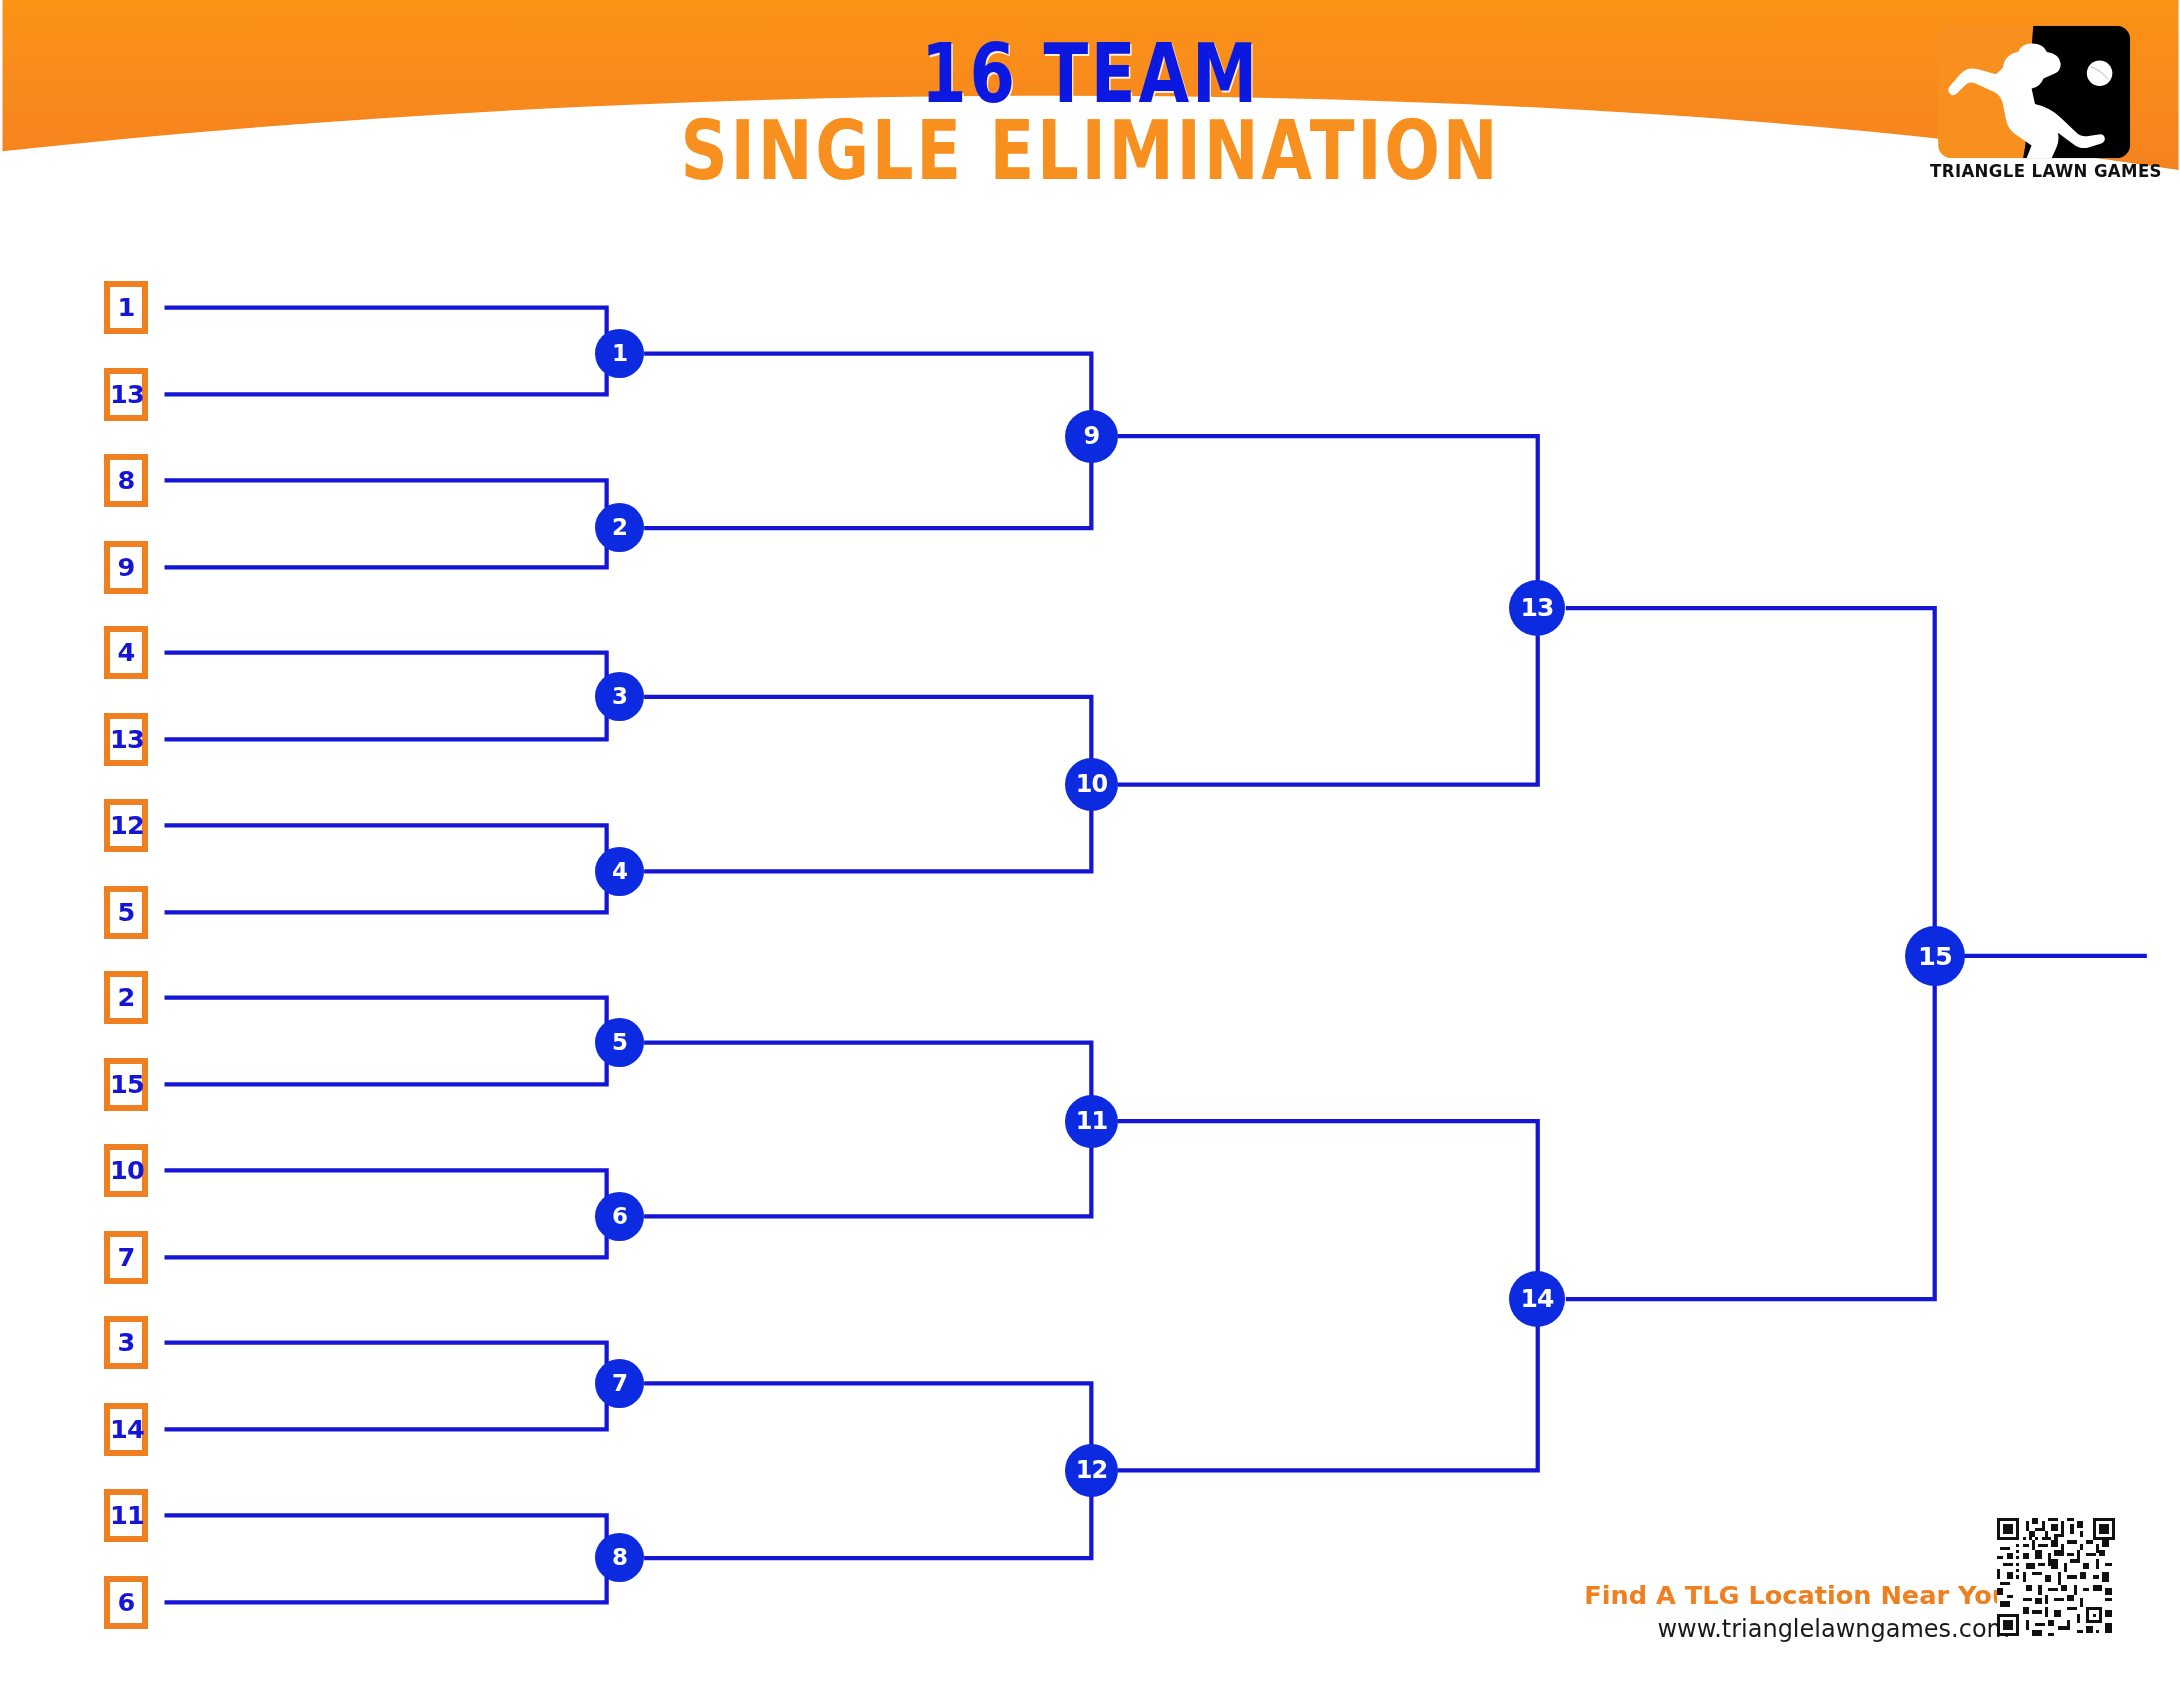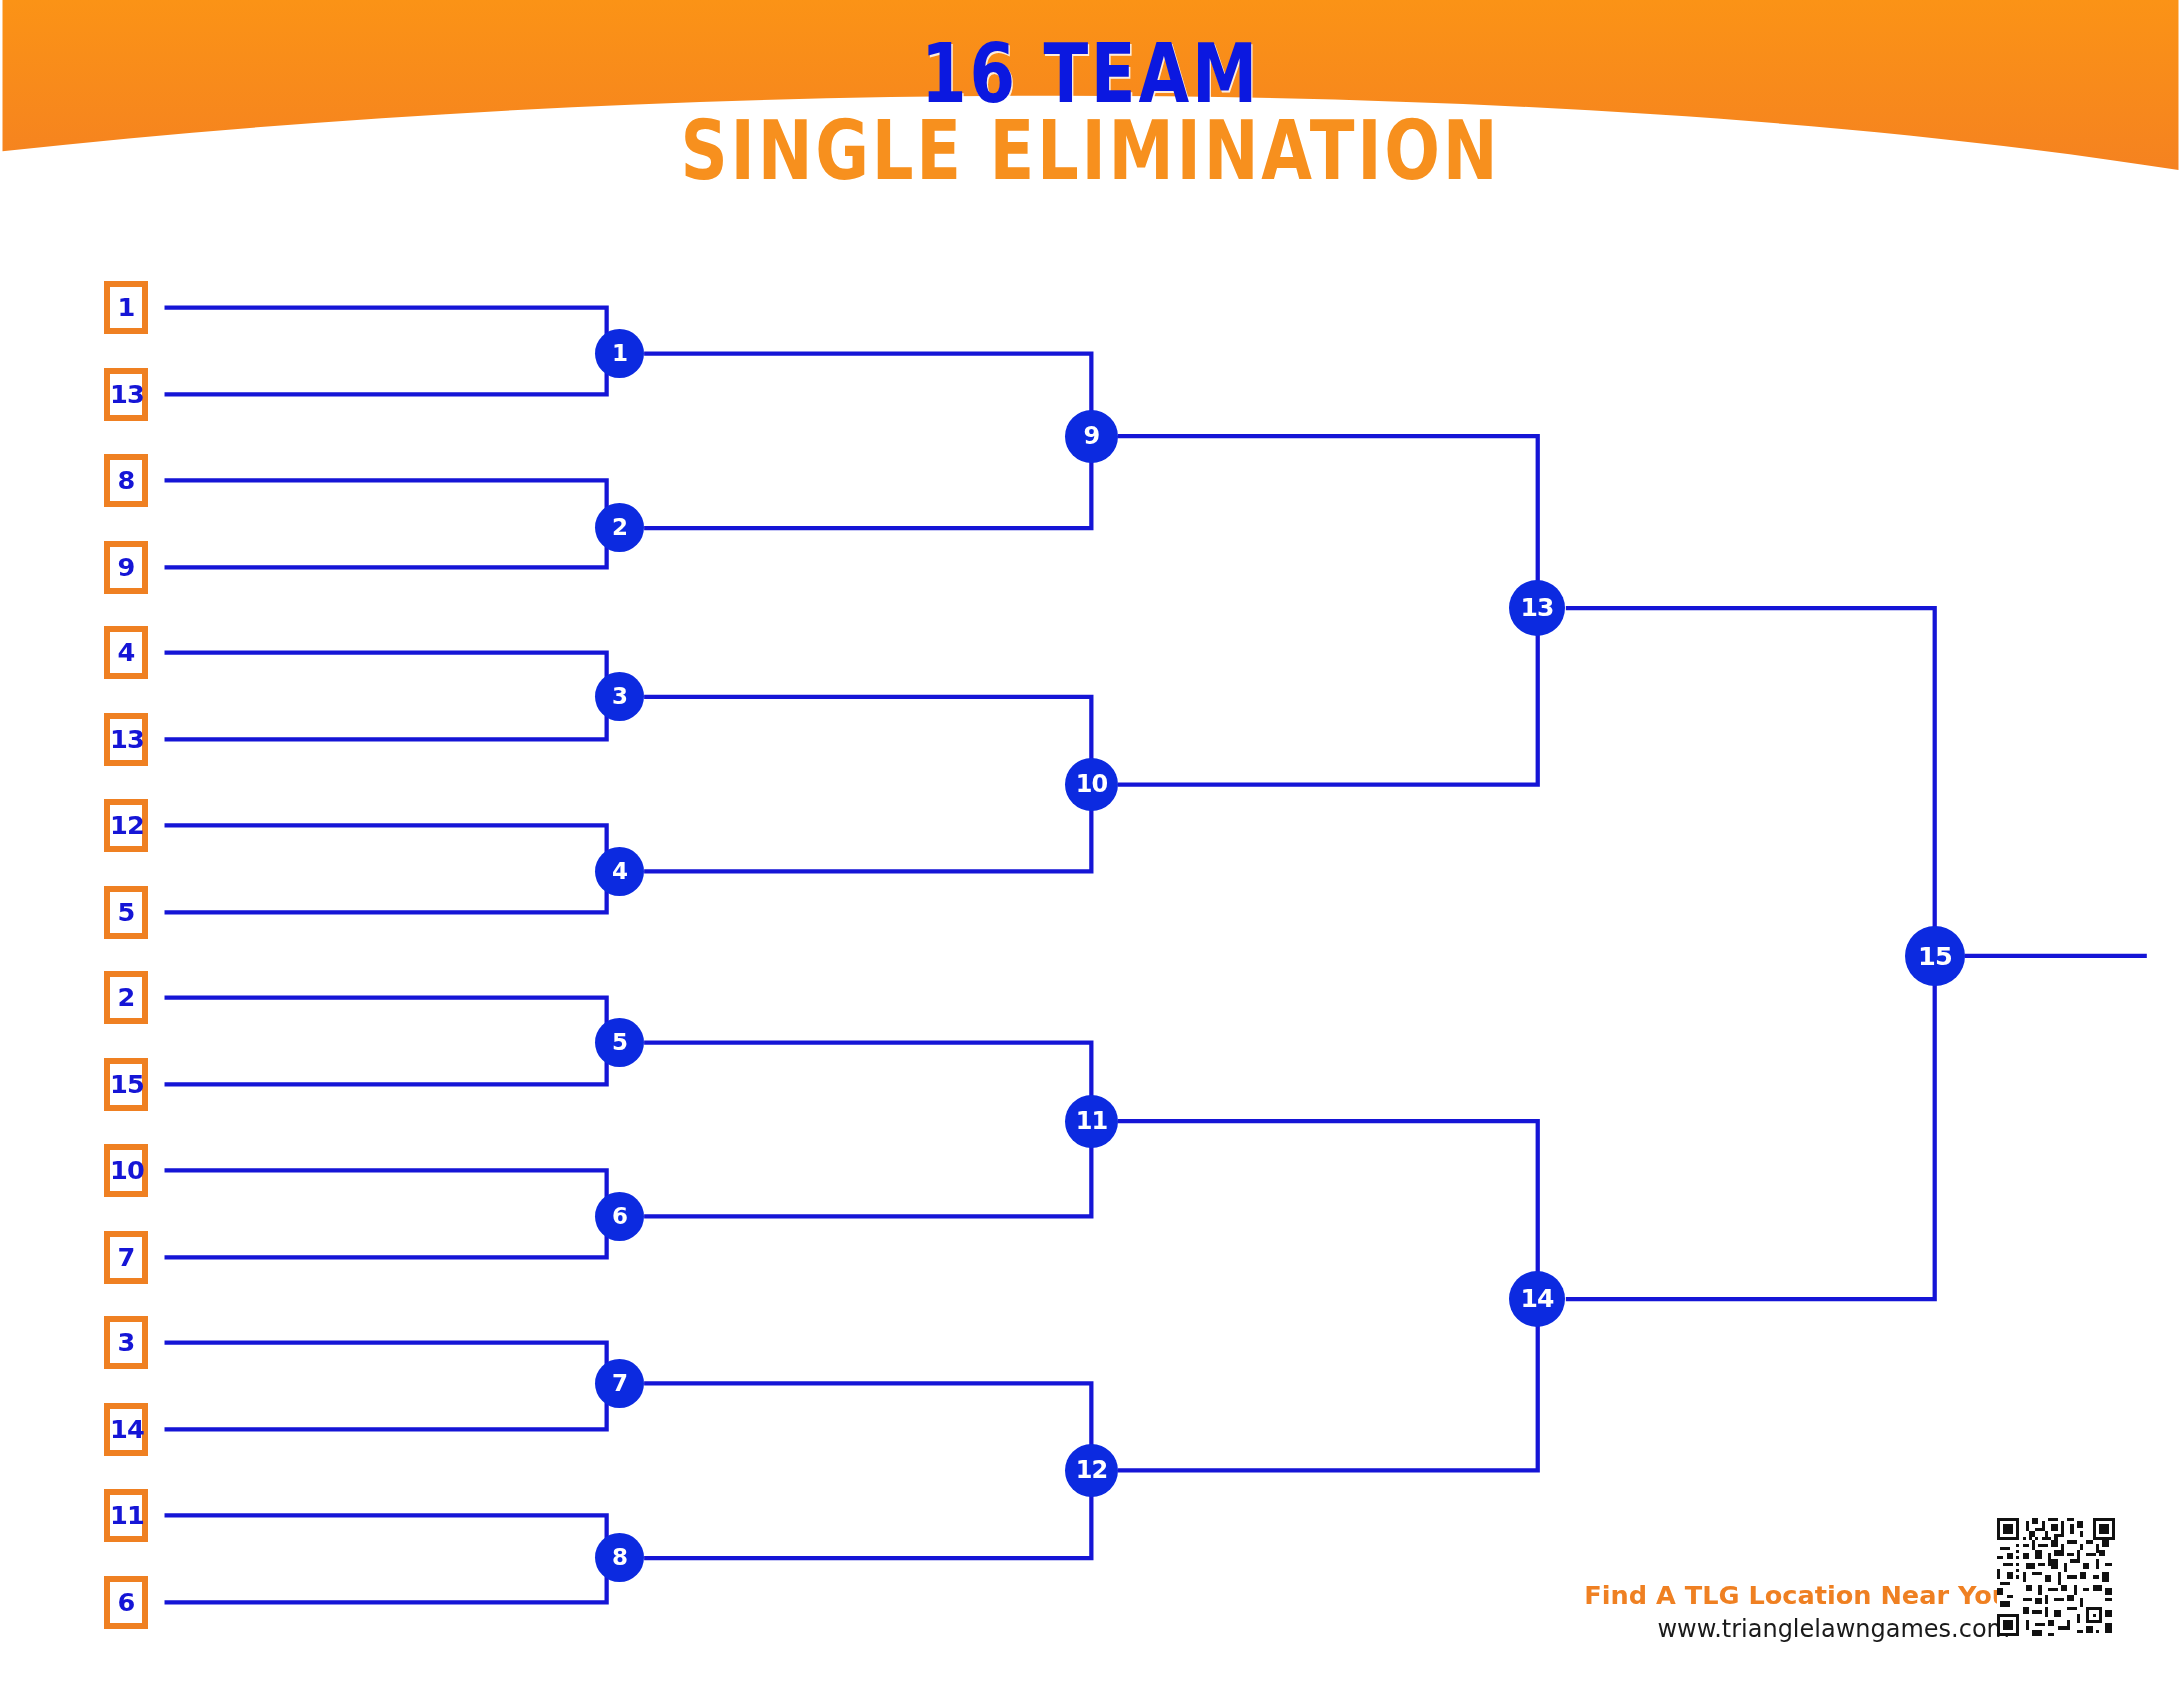--- a/index.html
+++ b/index.html
@@ -130,20 +130,48 @@
       </defs>
       <path d="M0,0 L2560,0 L2560,200 C1900,96 900,80 0,178 Z" fill="url(#og)"></path>
     </svg>
   </div>
 
   <div class="title-wrap">
     <div class="title-line1">16 TEAM</div>
     <div class="title-line2">SINGLE ELIMINATION</div>
   </div>
 
+  <div class="logo">
+    <div class="logo-mark">
+      <svg width="228" height="136" viewBox="0 0 268 160" xmlns="http://www.w3.org/2000/svg">
+        <defs>
+          <clipPath id="rr">
+            <rect x="20" y="2" width="226" height="156" rx="16" ry="16"></rect>
+          </clipPath>
+        </defs>
+        <g clip-path="url(#rr)">
+          <rect x="20" y="2" width="226" height="156" fill="#f7901e"></rect>
+          <path d="M132,2 L246,2 L246,158 L120,158 C128,120 126,70 132,2 Z" fill="#000000"></path>
+
+          <path d="M96,52 q2,-16 18,-19 q4,-10 16,-10 q14,0 18,10 q14,2 16,13
+                   q1,8 -6,12 l-14,6 q-4,10 -14,12 l4,18
+                   q18,4 30,16 l18,17 q6,6 13,5 l14,-2 q6,-1 7,4 q1,5 -5,7
+                   l-13,4 q-10,3 -18,-3 l-19,-14 q2,10 -2,18 l-12,26
+                   q-3,7 -3,14 l0,32 l-26,0 l0,-36 q0,-10 4,-19 l8,-20
+                   l-20,-14 q-8,-6 -10,-16 l-4,-20 q-2,-9 -10,-13
+                   l-22,-10 q-7,-3 -11,1 l-10,10 q-5,5 -9,1 q-4,-4 0,-9
+                   l12,-14 q8,-9 20,-6 l22,6 z" fill="#ffffff"></path>
+
+          <circle cx="210" cy="58" r="15" fill="#ffffff"></circle>
+          <path d="M199,50 q12,4 21,15" stroke="#d9d9d9" stroke-width="2" fill="none"></path>
+        </g>
+      </svg>
+    </div>
+    <div class="logo-name">TRIANGLE LAWN GAMES</div>
+  </div>
 
   <svg class="bracket" viewBox="0 0 2560 1978" xmlns="http://www.w3.org/2000/svg">
     <g fill="none" stroke="#1515d6" stroke-width="5" stroke-linecap="butt">
 
       <path d="M193,361 L712,361 L712,415"></path>
       <path d="M193,463 L712,463 L712,415"></path>
 
       <path d="M193,564 L712,564 L712,620"></path>
       <path d="M193,666 L712,666 L712,620"></path>
 

